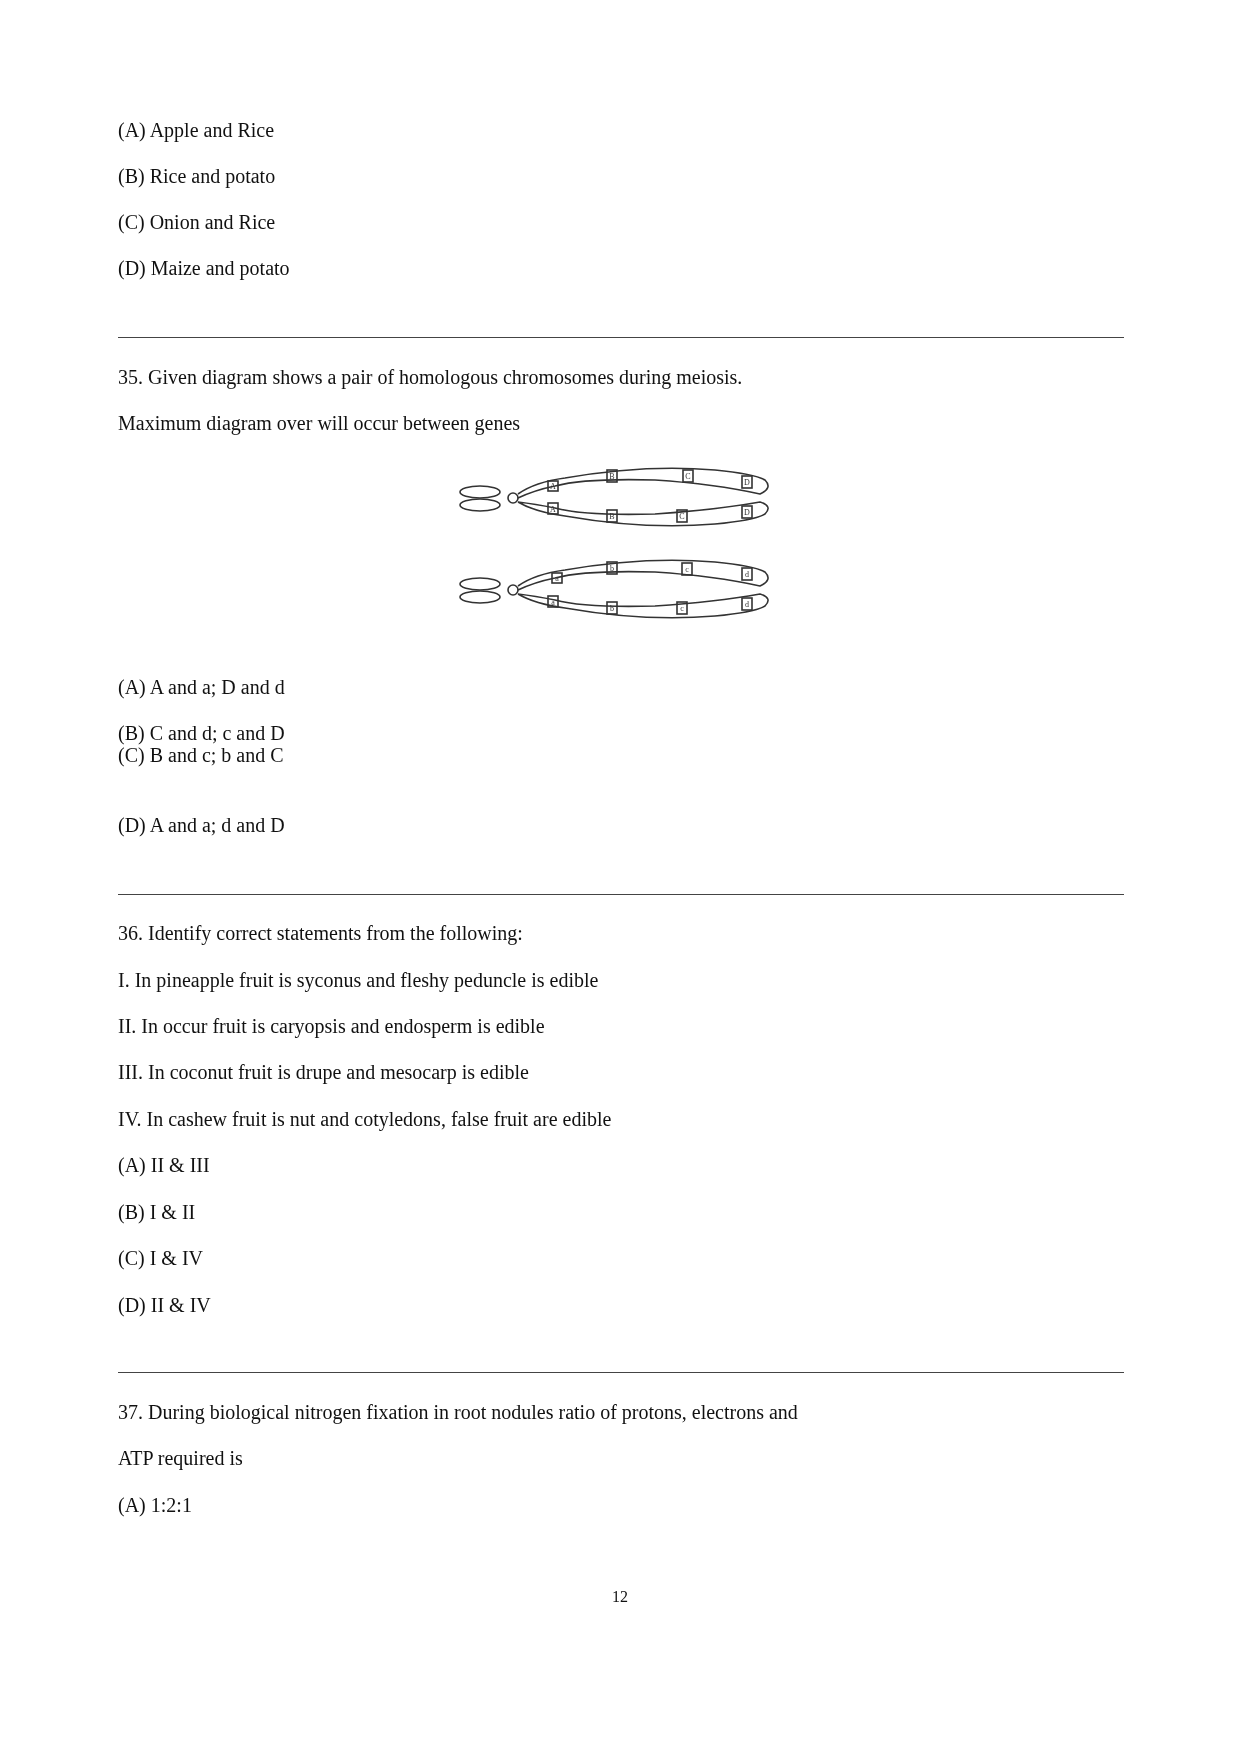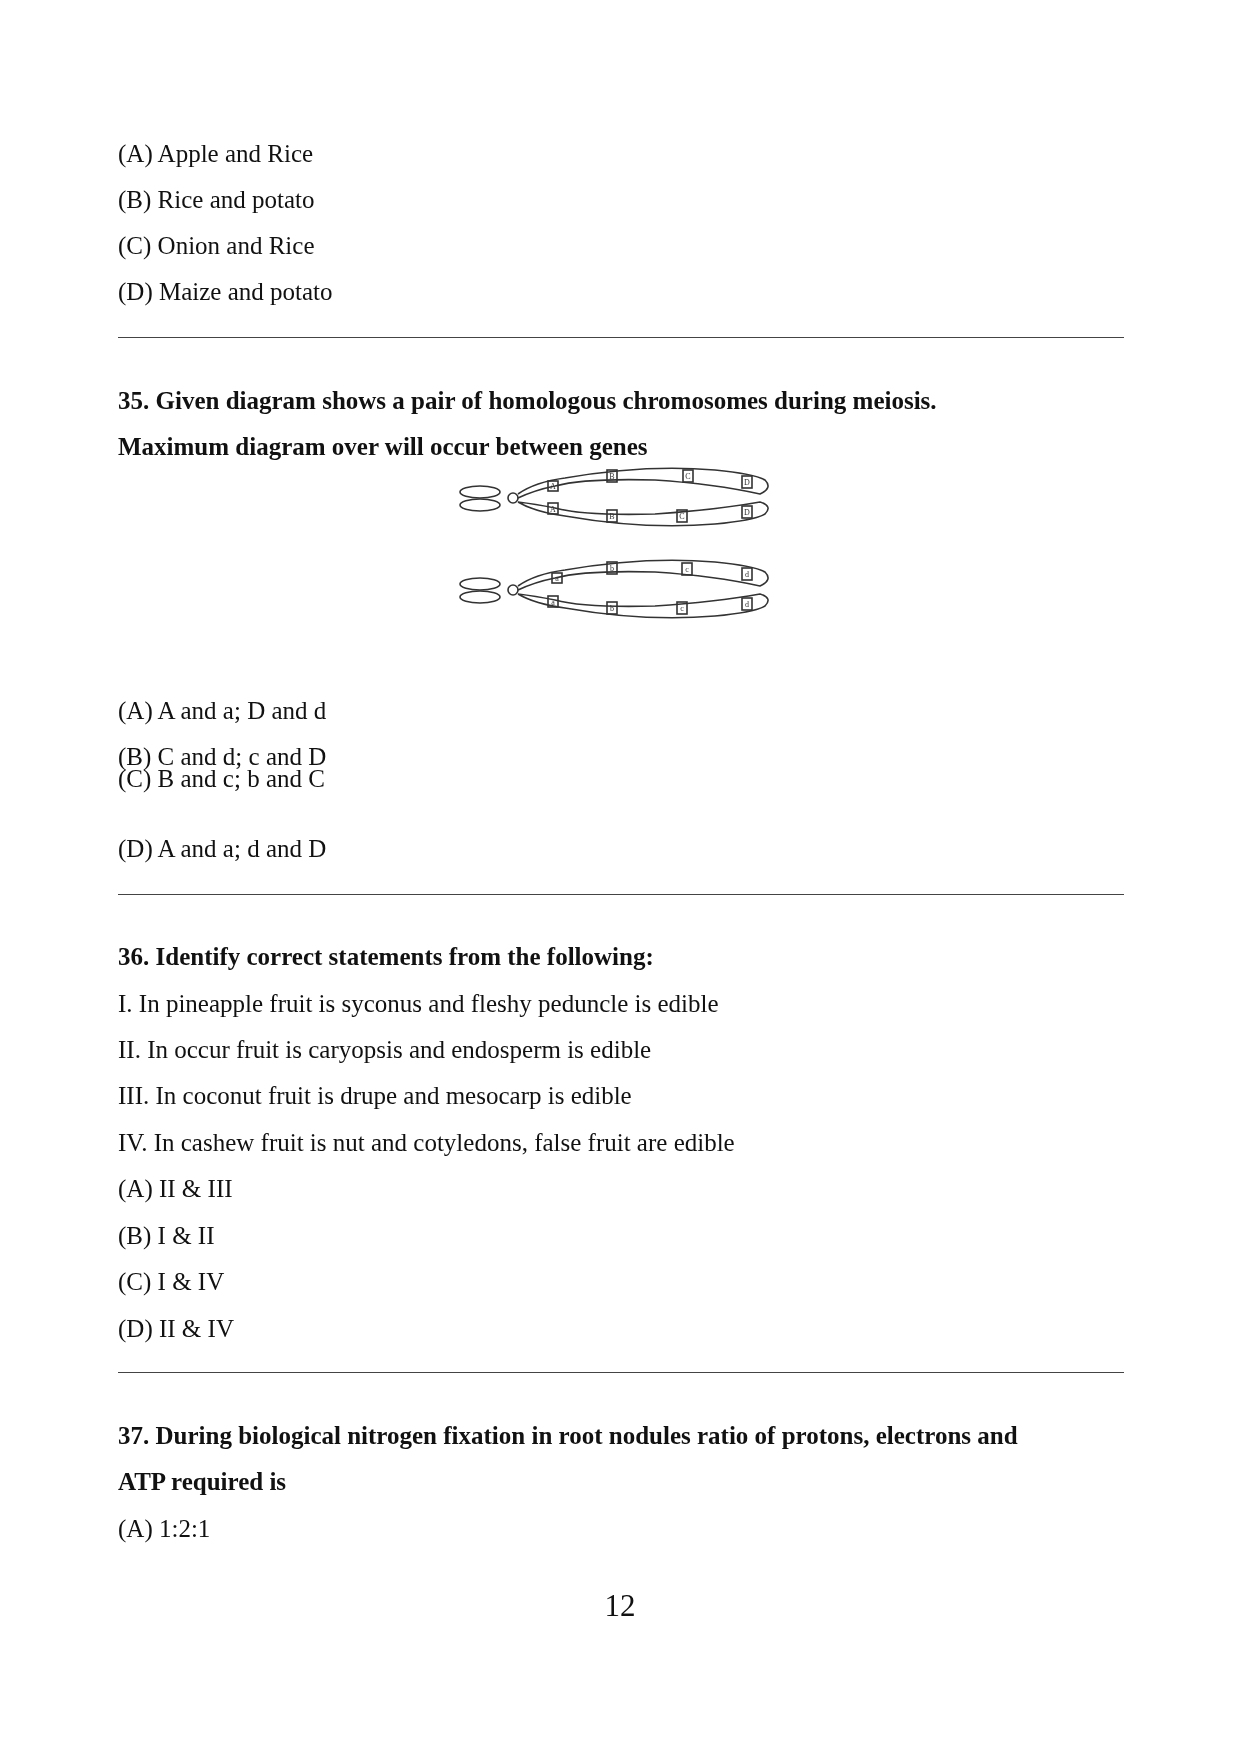--- a/index.html
+++ b/index.html
@@ -2,33 +2,32 @@
 <html><head>
 <meta charset="utf-8">
 <style>
   html, body { margin: 0; padding: 0; background: #ffffff; }
   body {
     width: 1240px; height: 1754px; position: relative; overflow: hidden;
     font-family: "Liberation Serif", "DejaVu Serif", serif;
     color: #111111;
   }
   .line {
-    position: absolute; left: 118px; font-size: 25px; white-space: nowrap;
+    position: absolute; left: 118px; font-size: 20px; white-space: nowrap;
     line-height: 30px;
-    margin-top: 24px;
   }
-  .bold { font-weight: bold; }
+  .bold { font-weight: normal; }
   .rule {
     position: absolute; left: 118px; width: 1006px; height: 0;
     border-top: 1.5px solid #444;
   }
   .diagram { position: absolute; left: 455px; top: 462px; width: 340px; height: 180px; }
   .page-num {
     position: absolute; left: 0; width: 1240px; text-align: center; top: 1588px;
-    font-size: 31px;
+    font-size: 16px;
   }
 </style>
 </head>
 <body>
 
 <div>
   <div class="line" style="top:115px">(A) Apple and Rice</div>
   <div class="line" style="top:161px">(B) Rice and potato</div>
   <div class="line" style="top:207px">(C) Onion and Rice</div>
   <div class="line" style="top:253px">(D) Maize and potato</div>

